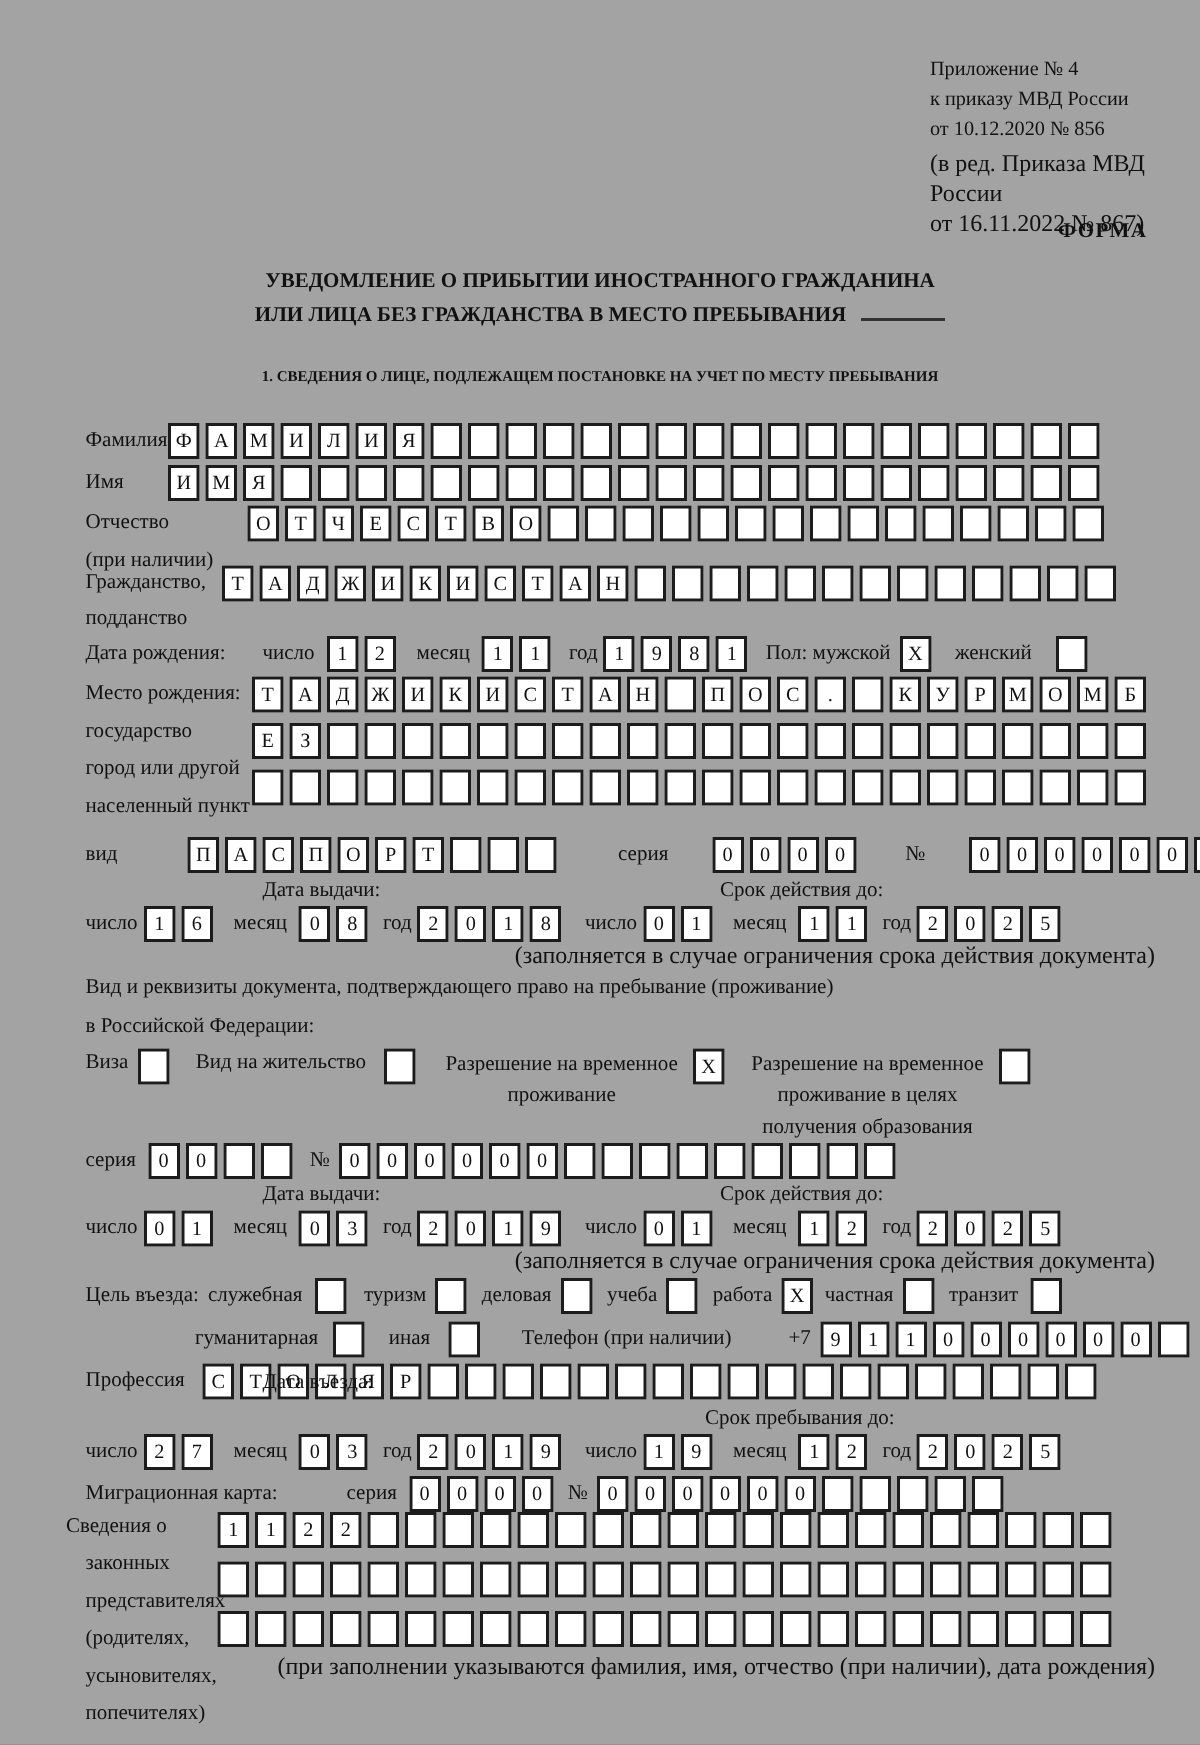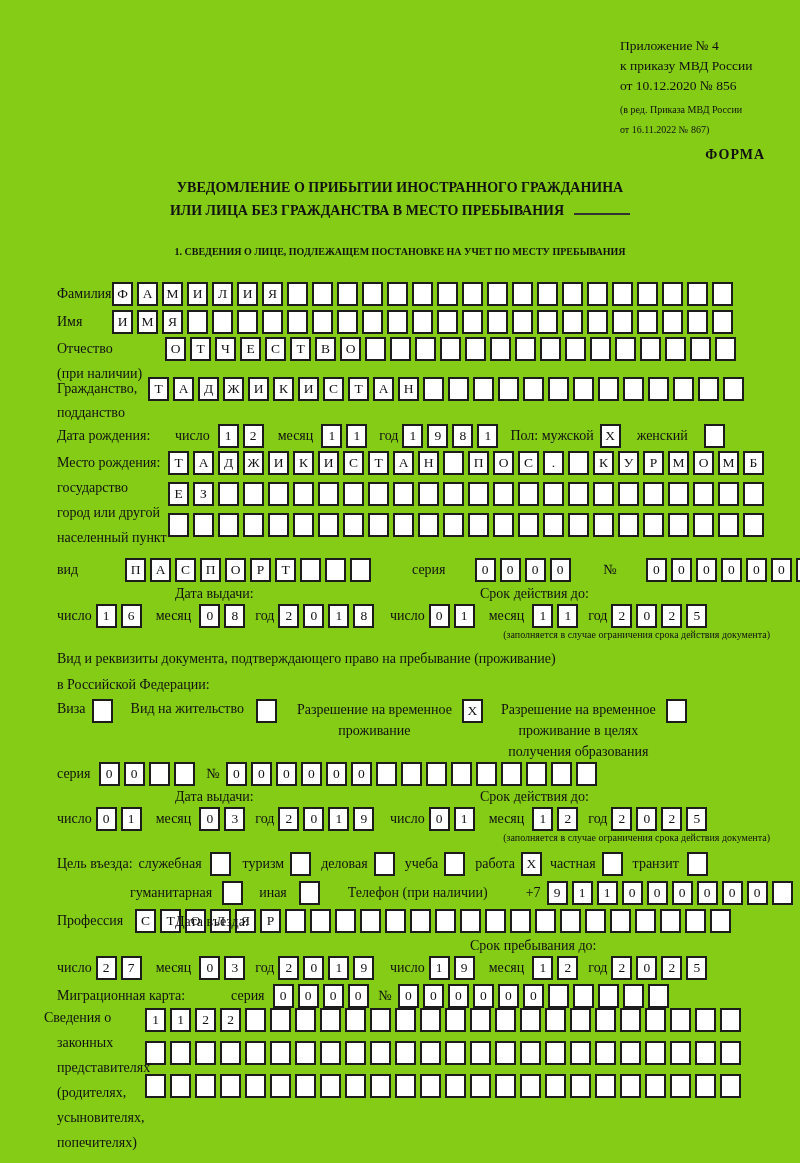--- a/index.html
+++ b/index.html
@@ -1,23 +1,23 @@
 <!DOCTYPE html>
 <html><head>
 <meta charset="utf-8">
 <style>
   html,body{margin:0;padding:0;background:#888;}
   .page{
-    position:relative;width:800px;height:1163px;margin:0 auto;background:#84cc16;
+    position:relative;width:800px;height:1163px;margin:0 auto;background:#a3a3a3;
     font-family:"Liberation Serif","DejaVu Serif",serif;color:#111;font-size:14px;
     overflow:hidden;
   }
   .abs{position:absolute;}
   .b{font-weight:bold;}
-  .small{font-size:10px;}
+  .small{font-size:16px;}
   .hdr{font-size:13.5px;line-height:20px;}
   .center{left:0;right:0;text-align:center;}
   .row{position:absolute;display:flex;align-items:center;}
   .row-top{position:absolute;display:flex;align-items:flex-start;}
   .cells{display:flex;flex:none;}
   .cell{
     flex:none;width:17px;height:20px;border:2px solid #1c1c1c;margin-right:4px;
     display:flex;align-items:center;justify-content:center;
     font-size:13.5px;font-family:"Liberation Serif","DejaVu Serif",serif;background:#fff;
   }
@@ -711,14 +711,15 @@
         <div class="cell"></div>
         <div class="cell"></div>
         <div class="cell"></div>
         <div class="cell"></div>
         <div class="cell"></div>
         <div class="cell"></div>
         <div class="cell"></div>
       </div>
     </div>
 
+  <div class="abs small" style="left:185px;top:1103px;">(при заполнении указываются фамилия, имя, отчество (при наличии), дата рождения)</div>
 
 </div>
 
 </body></html>

